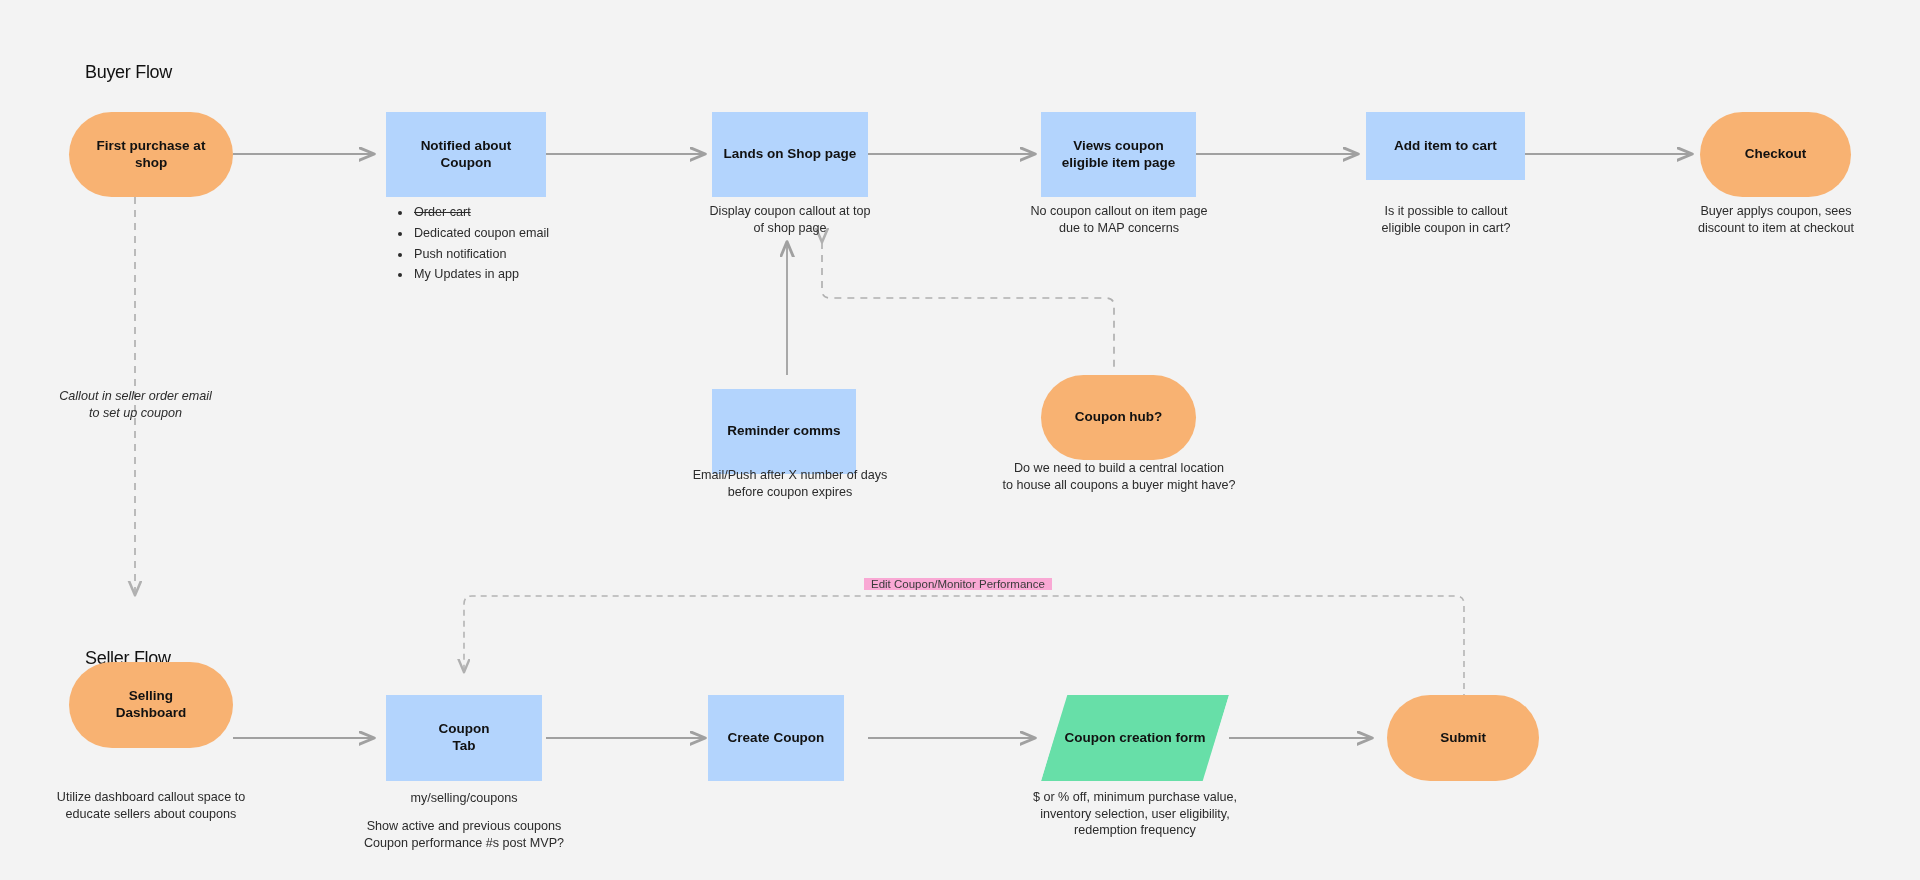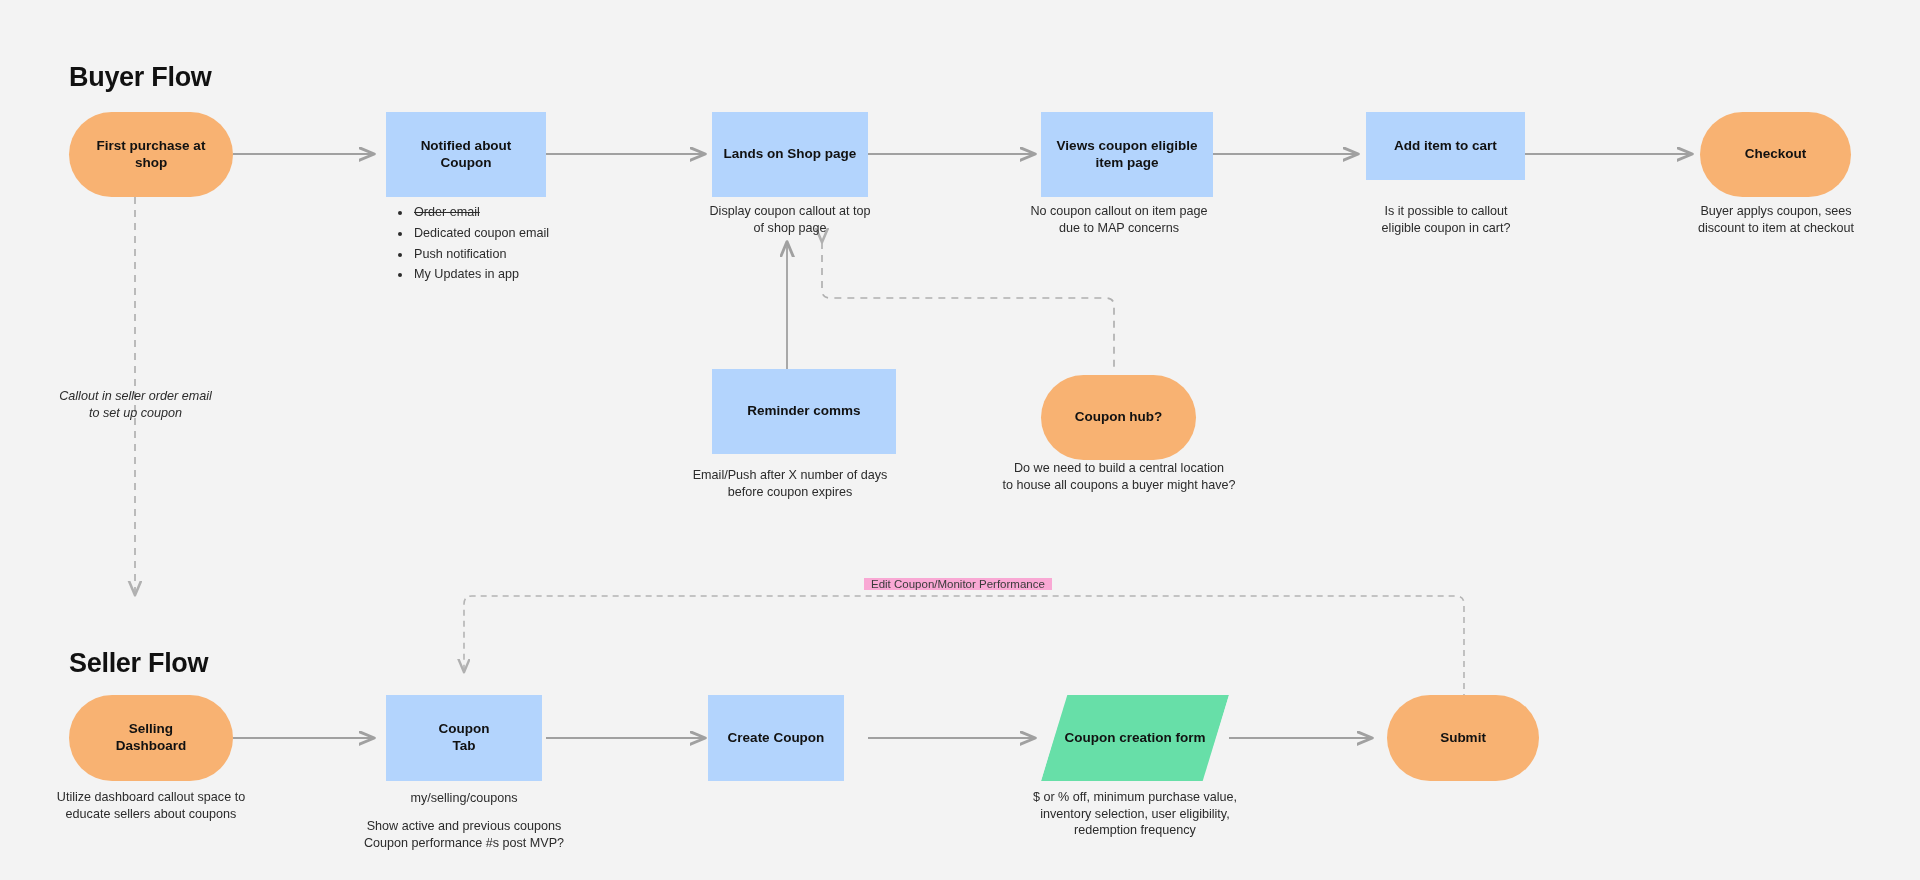--- a/index.html
+++ b/index.html
@@ -5,21 +5,21 @@
   html,body{margin:0;padding:0;}
   body{
     width:1920px;height:880px;background:#f3f3f3;
     font-family:"Liberation Sans",sans-serif;
     color:#1a1a1a;overflow:hidden;position:relative;
   }
   #canvas{position:absolute;inset:0;}
   svg.wires{position:absolute;left:0;top:0;width:1920px;height:880px;pointer-events:none;}
 
   .section-title{
-    position:absolute;font-size:27px;font-weight:700;letter-spacing:-0.3px;color:#111;
+    position:absolute;font-size:18px;font-weight:400;letter-spacing:-0.3px;color:#111;margin-left:16px;
   }
 
   .node{
     position:absolute;display:flex;align-items:center;justify-content:center;
     text-align:center;font-weight:700;font-size:13.5px;line-height:1.25;color:#111;
     box-sizing:border-box;padding:4px 10px;
   }
   .node.blue{background:#b3d4fd;}
   .node.orange{background:#f8b272;border-radius:999px;}
   .node.green{background:#0c4a6e;
@@ -91,63 +91,63 @@
   <div class="section-title" style="left:69px;top:62px;">Buyer Flow</div>
 
   <div class="node orange" style="left:69px;top:112px;width:164px;height:85px;">
     <span>First purchase at shop</span>
   </div>
 
   <div class="node blue" style="left:386px;top:112px;width:160px;height:85px;">
     <span>Notified about Coupon</span>
   </div>
   <ul class="bullets" style="left:398px;top:202px;width:220px;">
-    <li class="struck">Order email</li>
+    <li class="struck">Order cart</li>
     <li>Dedicated coupon email</li>
     <li>Push notification</li>
     <li>My Updates in app</li>
   </ul>
 
   <div class="node blue" style="left:712px;top:112px;width:156px;height:85px;">
     <span>Lands on Shop page</span>
   </div>
   <div class="caption" style="left:660px;top:203px;width:260px;">Display coupon callout at top<br>of shop page</div>
 
-  <div class="node blue" style="left:1041px;top:112px;width:172px;height:85px;">
+  <div class="node blue" style="left:1041px;top:112px;width:155px;height:85px;">
     <span>Views coupon eligible item page</span>
   </div>
   <div class="caption" style="left:980px;top:203px;width:278px;">No coupon callout on item page<br>due to MAP concerns</div>
 
   <div class="node blue" style="left:1366px;top:112px;width:159px;height:68px;">
     <span>Add item to cart</span>
   </div>
   <div class="caption" style="left:1318px;top:203px;width:256px;">Is it possible to callout<br>eligible coupon in cart?</div>
 
   <div class="node orange" style="left:1700px;top:112px;width:151px;height:85px;">
     <span>Checkout</span>
   </div>
   <div class="caption" style="left:1646px;top:203px;width:260px;">Buyer applys coupon, sees<br>discount to item at checkout</div>
 
   <div class="caption" style="left:28px;top:388px;width:215px;font-style:italic;">Callout in seller order email<br>to set up coupon</div>
 
-  <div class="node blue" style="left:712px;top:369px;width:184px;height:85px;">
+  <div class="node blue" style="left:712px;top:389px;width:144px;height:85px;">
     <span>Reminder comms</span>
   </div>
   <div class="caption" style="left:670px;top:467px;width:240px;">Email/Push after X number of days<br>before coupon expires</div>
 
   <div class="node orange" style="left:1041px;top:375px;width:155px;height:85px;">
     <span>Coupon hub?</span>
   </div>
   <div class="caption" style="left:1000px;top:460px;width:238px;">Do we need to build a central location<br>to house all coupons a buyer might have?</div>
 
   <div class="section-title" style="left:69px;top:648px;">Seller Flow</div>
 
   <div class="wire-label" style="left:864px;top:578px;">Edit Coupon/Monitor Performance</div>
 
-  <div class="node orange" style="left:69px;top:695px;width:164px;height:86px;text-align:center;">
+  <div class="node orange" style="left:69px;top:662px;width:164px;height:86px;text-align:center;">
     <span>Selling<br>Dashboard</span>
   </div>
   <div class="caption" style="left:25px;top:789px;width:252px;">Utilize dashboard callout space to<br>educate sellers about coupons</div>
 
   <div class="node blue" style="left:386px;top:695px;width:156px;height:86px;">
     <span>Coupon<br>Tab</span>
   </div>
   <div class="caption" style="left:344px;top:790px;width:240px;">my/selling/coupons</div>
   <div class="caption" style="left:344px;top:818px;width:240px;">Show active and previous coupons<br>Coupon performance #s post MVP?</div>
 

